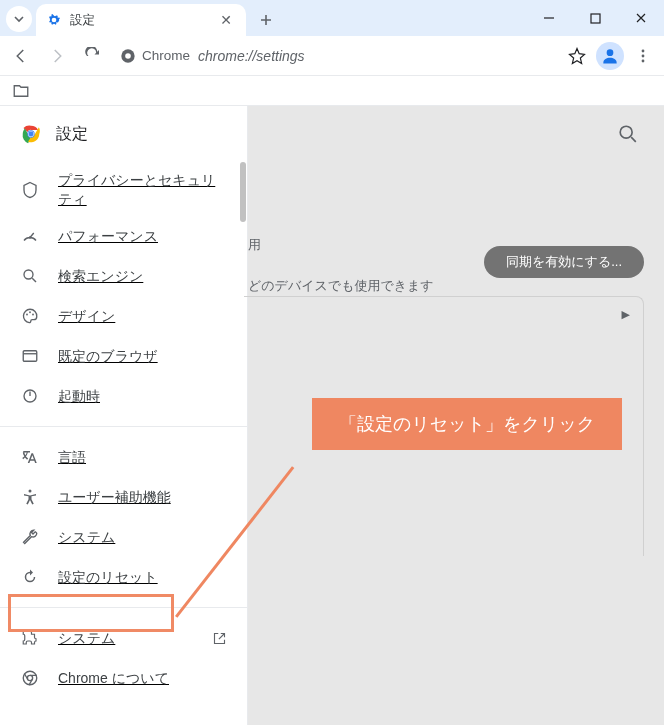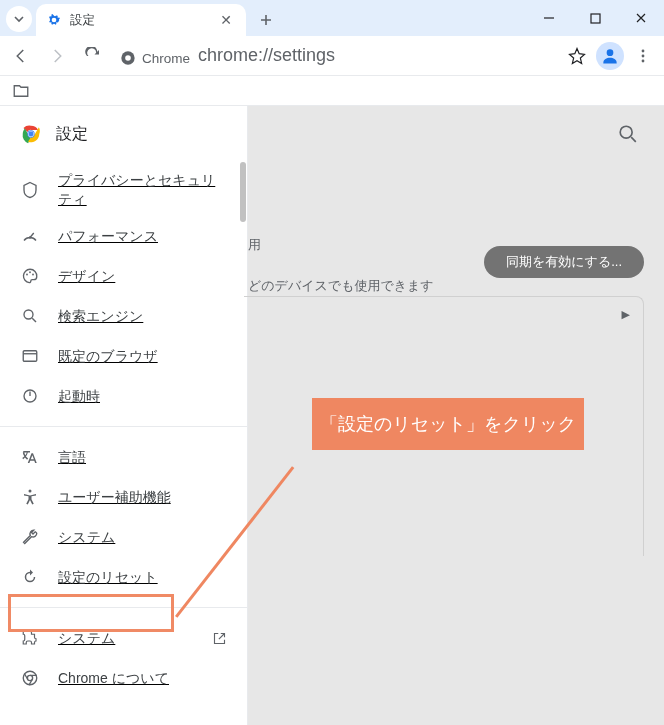--- a/index.html
+++ b/index.html
@@ -13,23 +13,23 @@
   .tab .title { font-size: 12.5px; color: #3c4043; flex:1;}
   .tab .close { color:#5f6368; font-size:14px; padding:0 4px;}
   .newtab { width:28px; height:28px; display:flex;align-items:center;justify-content:center;color:#5f6368; margin-left:6px; margin-bottom:2px;}
   .wincontrols { margin-left:auto; display:flex; }
   .wincontrols > div { width:46px; height:36px; display:flex; align-items:center; justify-content:center; color:#202124; font-size:14px;}
 
   
   .toolbar { height: 40px; display:flex; align-items:center; padding: 0 4px; border-bottom:1px solid #e8eaed; gap:2px;}
   .tbtn { width:34px; height:34px; border-radius:17px; display:flex; align-items:center; justify-content:center; color:#5f6368;}
   .tbtn.disabled { color:#bdc1c6; }
-  .omnibox { flex:1; display:flex; align-items:flex-end; padding:0 8px; gap:8px;}
+  .omnibox { flex:1; display:flex; align-items:flex-start; padding:0 8px; gap:8px;}
   .omnibox .chrome-badge { display:flex; align-items:center; gap:6px; color:#5f6368; font-size:13.5px;}
-  .omnibox .url { color:#5f6368; font-size:18px; }
+  .omnibox .url { color:#5f6368; font-size:14px;font-style:italic; }
   .avatar { width:28px; height:28px; border-radius:14px; background:#cfe2ff; display:flex; align-items:center; justify-content:center;}
 
   
   .bookmarkbar { height:30px; display:flex; align-items:center; padding:0 12px; border-bottom:1px solid #e8eaed; color:#5f6368;}
 
   
   .settings { display:flex; height: calc(725px - 36px - 40px - 30px); }
   .sidebar { width:248px; border-right:1px solid #e8eaed; display:flex; flex-direction:column; position:relative;}
   .sidebar-header { height:56px; display:flex; align-items:center; padding:0 20px; gap:14px;}
   .sidebar-header .title { font-size:16px; color:#202124;}
@@ -39,21 +39,21 @@
   .scrollbar-arrow.up{top:-1px;}
 
   .nav-item { height:40px; display:flex; align-items:center; padding:0 20px; gap:18px; color:#3c4043; font-size:14px; cursor:pointer; white-space:nowrap;}
   .nav-item.wrap { height:52px; }
   .nav-item .icon { width:20px; display:flex; justify-content:center; color:#5f6368;}
   .nav-item .label { flex:1; line-height:1.35;}
   .nav-item .ext { margin-left:4px; color:#5f6368;}
   .divider { height:1px; background:#e8eaed; margin:10px 0;}
 
   .highlight-box { position:absolute; border:3px solid #f08a65; pointer-events:none; }
-  .callout { position:absolute; background:#ef8761; color:#fff; font-size:18px; padding:14px 8px; white-space:nowrap; font-weight:500;}
+  .callout { position:absolute; background:#ef8761; color:#fff; font-size:18px; padding:14px 27px; white-space:nowrap; font-weight:500;}
   .callout-line { position:absolute; background:#ef8761; transform-origin: top left; }
 
   .content { flex:1; background:#e7e7e7; position:relative; }
   .content-top { height:56px; display:flex; align-items:center; justify-content:flex-end; padding-right:18px;}
   .search-btn { width:36px; height:36px; display:flex; align-items:center; justify-content:center; color:#5f6368;}
   .card { position:absolute; right:20px; top:140px; width:160px; height:32px; border-radius:16px; background:#737373; color:#fff; font-size:13px; display:flex; align-items:center; justify-content:center;}
   .content-hint { position:absolute; left:0; top:146px; color:#5f6368; font-size:13px;margin-top:25px;}
   .content-panel-edge { position:absolute; right:20px; top:190px; width:400px; height:260px; border:1px solid #d0d0d0; border-left:none; border-bottom:none; border-radius:0 8px 0 0; }
   .panel-caret1 { position:absolute; right:34px; top:202px; color:#5f6368; font-size:11px;}
   .panel-section-label { position:absolute; left:0; top:130px; color:#5f6368; font-size:13px;}
@@ -192,36 +192,36 @@
             <svg width="18" height="18" viewBox="0 0 24 24">
               <path d="M4 18a10 10 0 0116 0M12 14l5-6" fill="none" stroke="#5f6368" stroke-width="1.8"></path>
               <circle cx="12" cy="14" r="1.6" fill="#5f6368"></circle>
             </svg>
           </span>
         <span class="label">パフォーマンス</span>
       </div>
       <div class="nav-item">
         <span class="icon">
             <svg width="18" height="18" viewBox="0 0 24 24">
+              <circle cx="10" cy="10" r="6" fill="none" stroke="#5f6368" stroke-width="1.8"></circle>
+              <path d="M15 15l5 5" stroke="#5f6368" stroke-width="1.8"></path>
+            </svg>
+          </span>
+        <span class="label">検索エンジン</span>
+      </div>
+      <div class="nav-item">
+        <span class="icon">
+            <svg width="18" height="18" viewBox="0 0 24 24">
               <path d="M12 3a9 9 0 00-1 17.9c1.2.1 2-.9 2-2 0-1.3 1-2 2-2h2a4 4 0 004-4 9 9 0 00-9-9.9z" fill="none" stroke="#5f6368" stroke-width="1.8"></path>
               <circle cx="8" cy="10" r="1.2" fill="#5f6368"></circle>
               <circle cx="12" cy="7" r="1.2" fill="#5f6368"></circle>
               <circle cx="16" cy="10" r="1.2" fill="#5f6368"></circle>
             </svg>
           </span>
         <span class="label">デザイン</span>
-      </div>
-      <div class="nav-item">
-        <span class="icon">
-            <svg width="18" height="18" viewBox="0 0 24 24">
-              <circle cx="10" cy="10" r="6" fill="none" stroke="#5f6368" stroke-width="1.8"></circle>
-              <path d="M15 15l5 5" stroke="#5f6368" stroke-width="1.8"></path>
-            </svg>
-          </span>
-        <span class="label">検索エンジン</span>
       </div>
       <div class="nav-item">
         <span class="icon">
             <svg width="18" height="18" viewBox="0 0 24 24">
               <rect x="3" y="5" width="18" height="14" rx="1.5" fill="none" stroke="#5f6368" stroke-width="1.8"></rect>
               <path d="M3 9h18" stroke="#5f6368" stroke-width="1.8"></path>
             </svg>
           </span>
         <span class="label">既定のブラウザ</span>
       </div>

